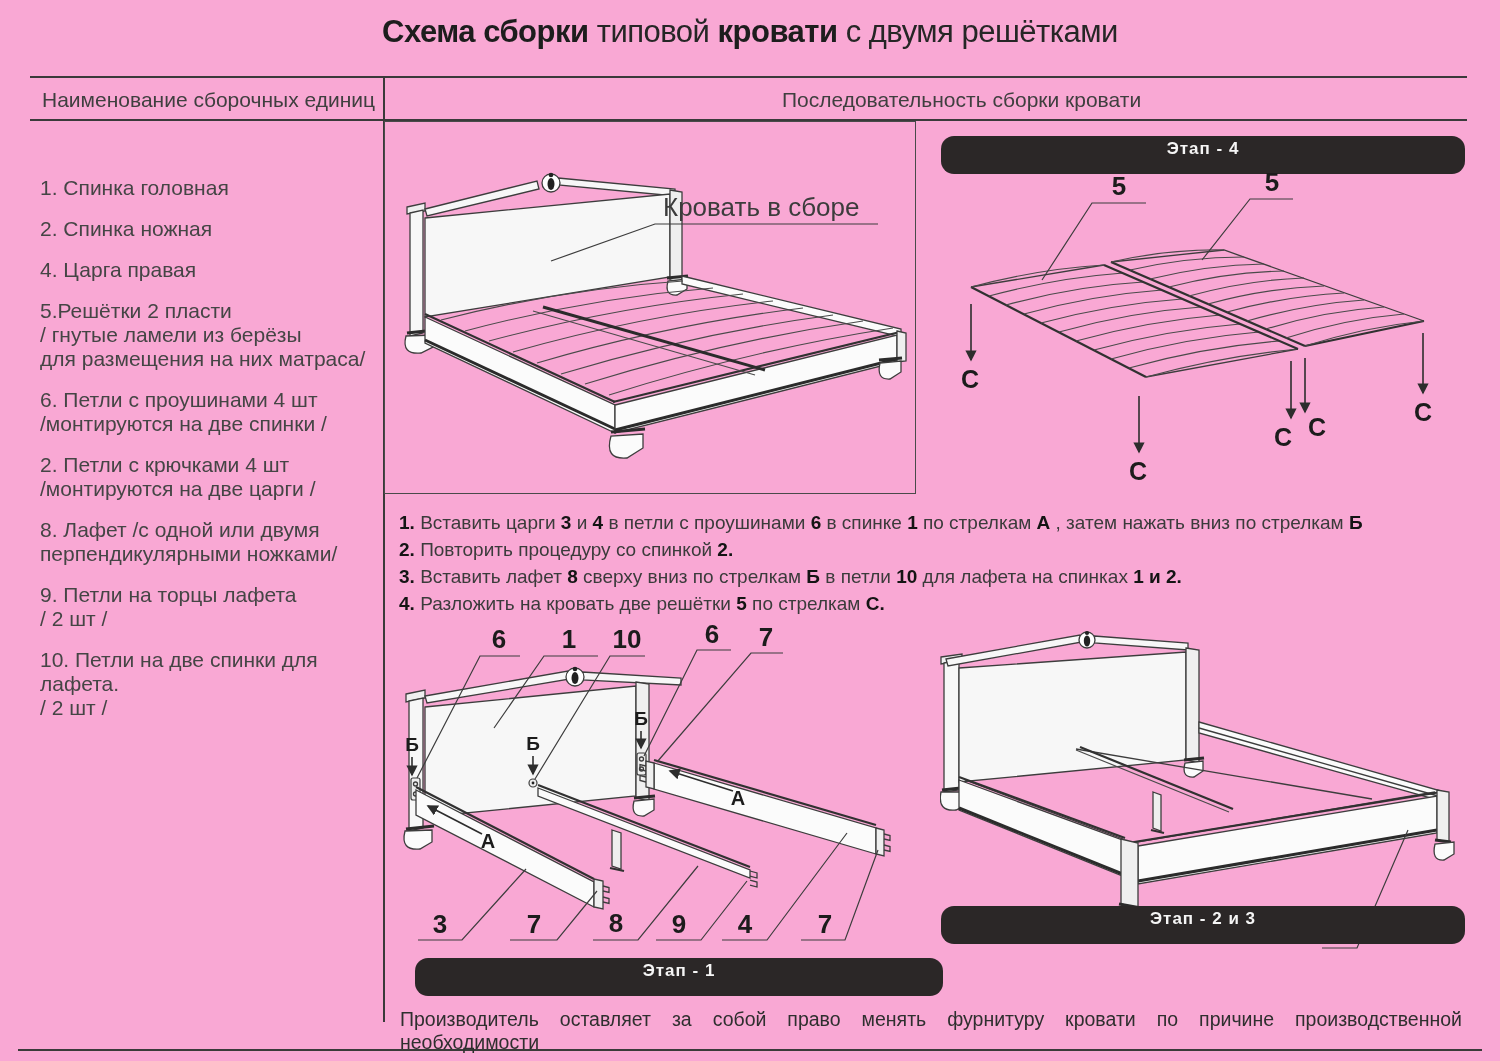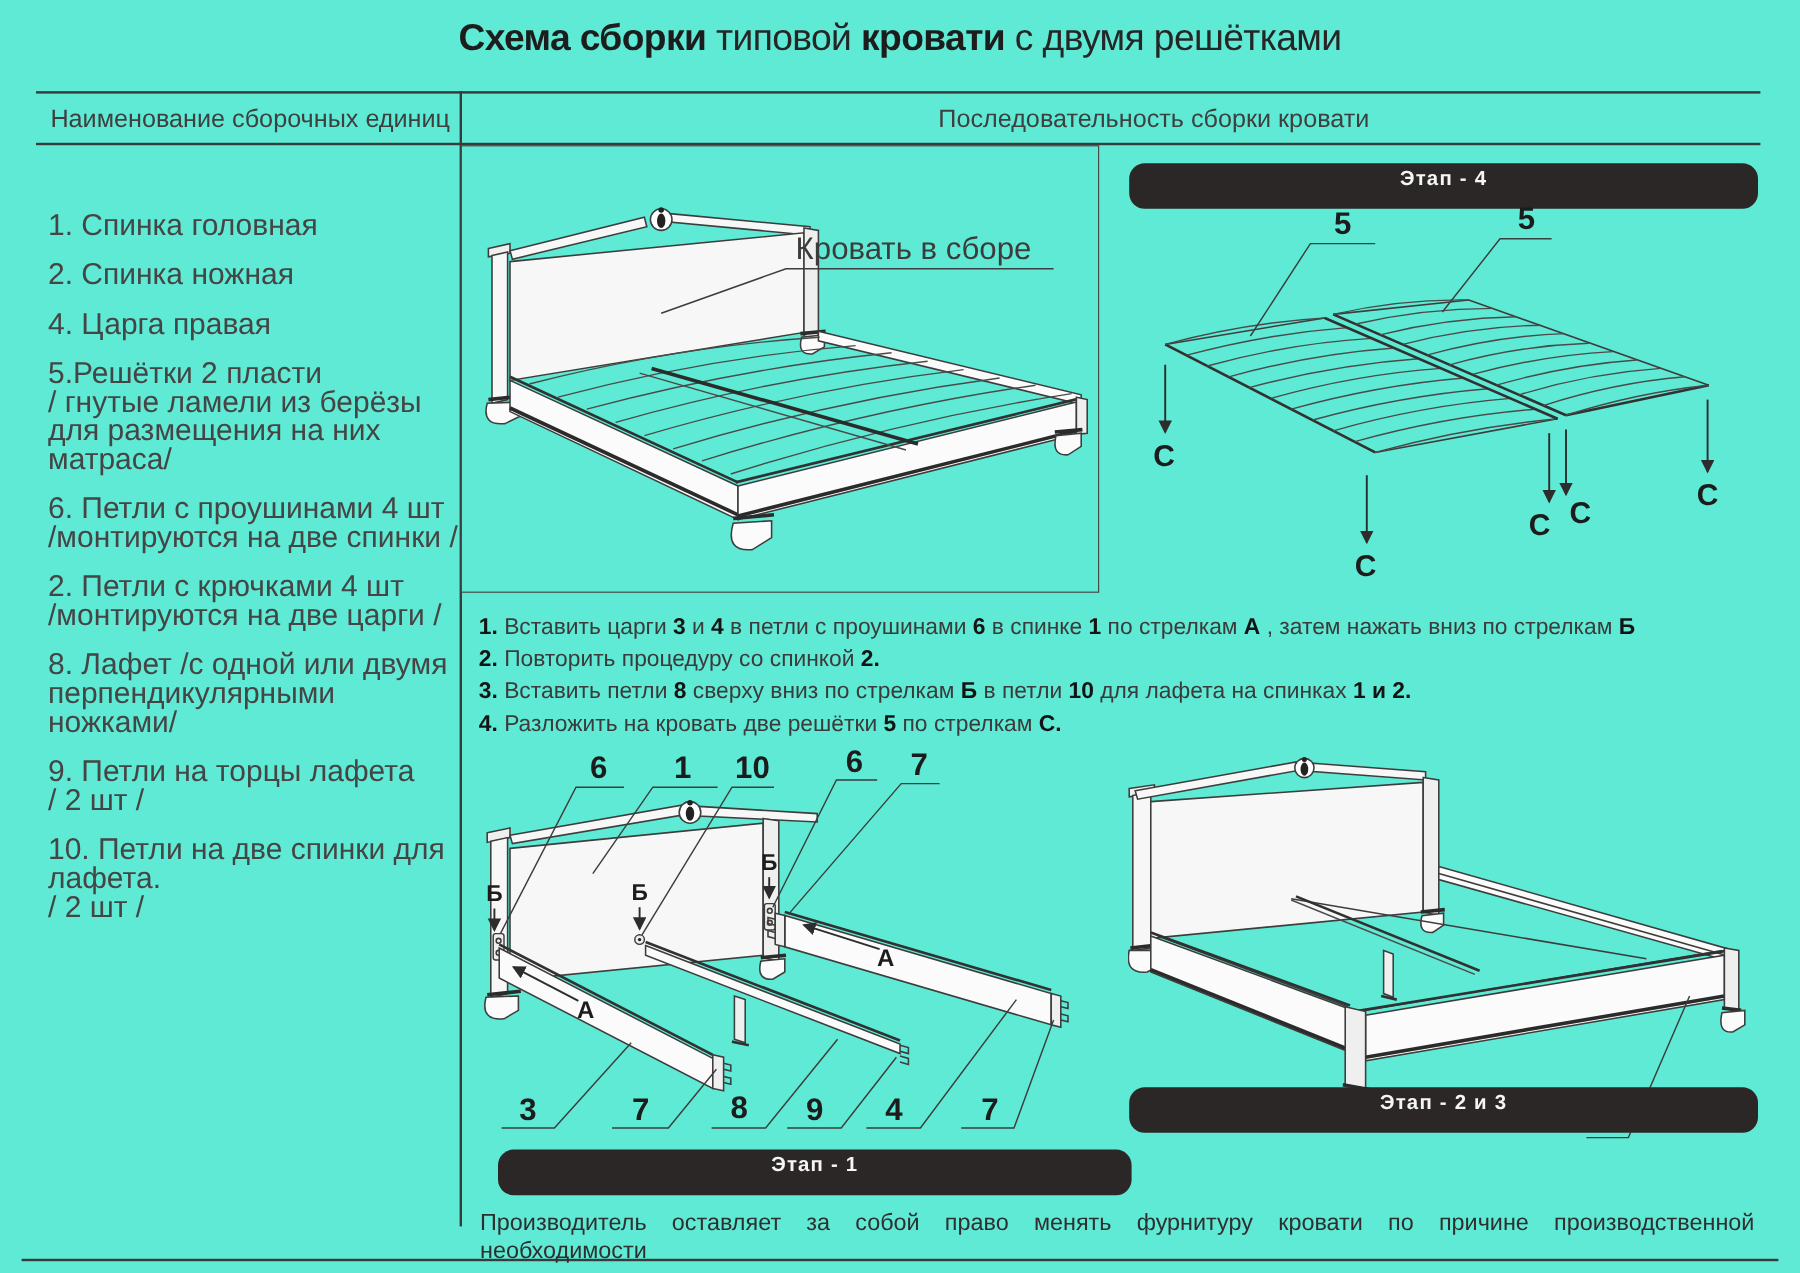--- a/index.html
+++ b/index.html
@@ -1,25 +1,25 @@
 <!DOCTYPE html>
 <html><head>
 <meta charset="utf-8">
 <style>
   html,body{margin:0;padding:0;}
   body{width:1500px;height:1061px;background:#fdfdfd;font-family:"Liberation Sans",sans-serif;color:#333;}
-  .page{position:relative;width:1500px;height:1061px;overflow:hidden;background:#5eead4;}
+  .page{position:relative;width:1500px;height:1061px;overflow:hidden;background:#f9a8d4;}
   .title{position:absolute;top:14px;left:0;width:1500px;text-align:center;font-size:31px;letter-spacing:-0.5px;color:#262626;}
   .title .b{font-weight:bold;color:#1d1d1d;}
   .hrule{position:absolute;background:#3a3a3a;height:2px;}
   .vrule{position:absolute;background:#3a3a3a;width:2px;}
   .colhead{position:absolute;top:88px;font-size:21px;color:#3f3f3f;}
   .panelA{position:absolute;left:384px;top:121px;width:532px;height:373px;border:1.5px solid #4a4a4a;box-sizing:border-box;}
   .pill{position:absolute;height:38px;background:#2b2727;border-radius:13px;color:#f5f5f5;font-weight:bold;font-size:17px;letter-spacing:1px;text-align:center;line-height:26px;}
-  .parts{position:absolute;left:40px;top:176px;width:345px;font-size:25px;line-height:24px;color:#454545;}
+  .parts{position:absolute;left:40px;top:176px;width:345px;font-size:21px;line-height:24px;color:#454545;}
   .pitem{white-space:pre-line;margin-bottom:17px;}
   .instr{position:absolute;left:399px;top:509px;width:1070px;font-size:19px;color:#3b3b3b;}
   .iline{line-height:27px;}
   .instr .b{font-weight:bold;color:#141414;}
   .footer{position:absolute;left:400px;top:1008px;width:1062px;font-size:19.5px;color:#2f2f2f;text-align:justify;text-align-last:justify;word-spacing:4px;}
   svg{position:absolute;font-family:"Liberation Sans",sans-serif;}
   .ln{stroke:#3d3d3d;stroke-width:1.3;fill:none;}
   .ln2{stroke:#313131;stroke-width:2.2;fill:none;}
   .ln3{stroke:#2b2b2b;stroke-width:3;fill:none;}
   .face{fill:#f7f7f7;stroke:#3d3d3d;stroke-width:1.3;}
@@ -177,21 +177,21 @@
       <path class="arr" d="M364,194 L364,248" marker-end="url(#arrB)"></path>
       <text class="lblm" x="376" y="272">С</text>
       <path class="arr" d="M482,169 L482,229" marker-end="url(#arrB)"></path>
       <text class="lblm" x="482" y="257">С</text>
     </g>
   </svg>
 
   <div class="instr">
     <div class="iline"><span class="b">1.</span><span> Вставить царги </span><span class="b">3</span><span> и </span><span class="b">4</span><span> в петли с проушинами </span><span class="b">6</span><span> в спинке </span><span class="b">1</span><span> по стрелкам </span><span class="b">А</span><span> , затем нажать вниз по стрелкам </span><span class="b">Б</span></div>
     <div class="iline"><span class="b">2.</span><span> Повторить процедуру со спинкой </span><span class="b">2.</span></div>
-    <div class="iline"><span class="b">3.</span><span> Вставить петли </span><span class="b">8</span><span> сверху вниз по стрелкам </span><span class="b">Б</span><span> в петли </span><span class="b">10</span><span> для лафета на спинках </span><span class="b">1 и 2.</span></div>
+    <div class="iline"><span class="b">3.</span><span> Вставить лафет </span><span class="b">8</span><span> сверху вниз по стрелкам </span><span class="b">Б</span><span> в петли </span><span class="b">10</span><span> для лафета на спинках </span><span class="b">1 и 2.</span></div>
     <div class="iline"><span class="b">4.</span><span> Разложить на кровать две решётки </span><span class="b">5</span><span>  по стрелкам </span><span class="b">С.</span></div>
   </div>
 
   <svg style="left:398px;top:620px;" width="532" height="338" viewBox="0 0 532 338">
     <defs>
       <marker id="arrC" markerWidth="8" markerHeight="8" refX="6" refY="3.5" orient="auto">
         <path d="M0,0 L7,3.5 L0,7 Z" fill="#2d2d2d"></path>
       </marker>
     </defs>
     <g>

